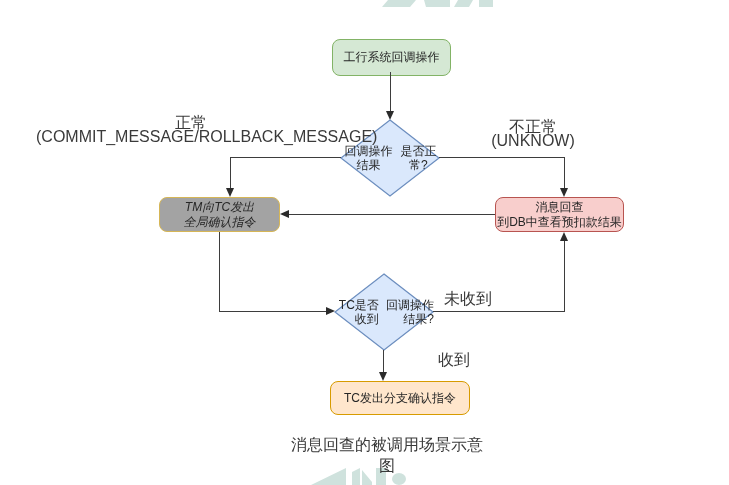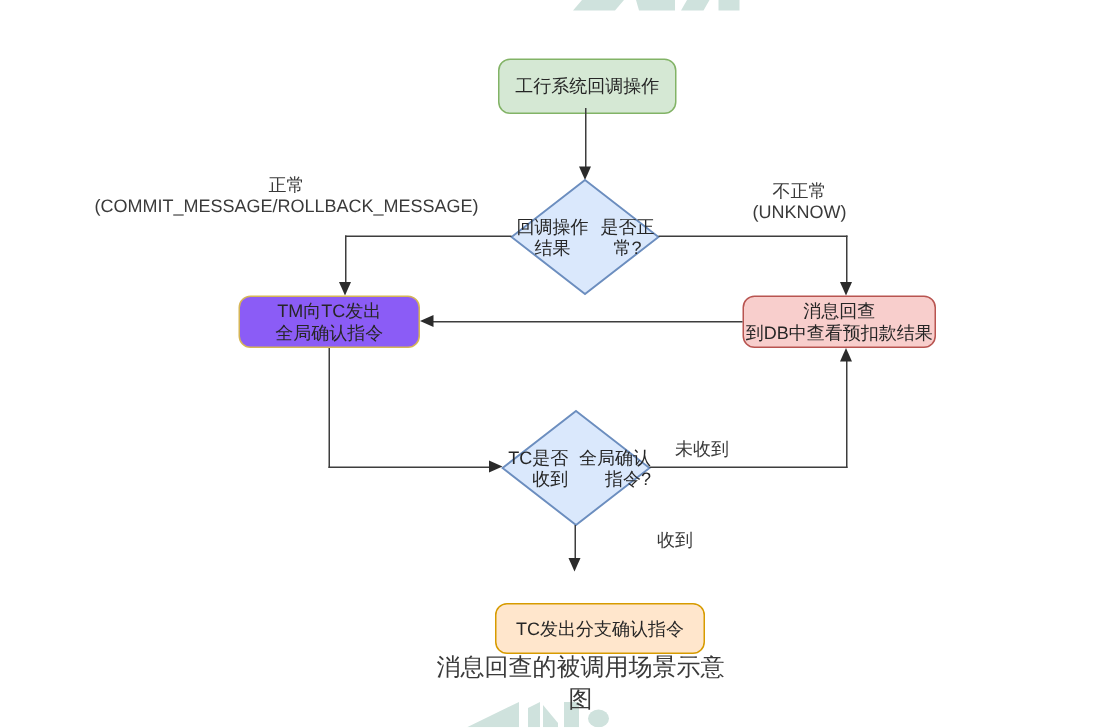--- a/index.html
+++ b/index.html
@@ -6,36 +6,36 @@
   #canvas{
     position:relative;width:729px;height:485px;background:#ffffff;overflow:hidden;
     font-family:"Liberation Sans","DejaVu Sans",sans-serif;color:#262626;
   }
   .node{
     position:absolute;box-sizing:border-box;border-radius:8px;
     display:flex;flex-direction:column;align-items:center;justify-content:center;
     font-size:12px;line-height:15px;text-align:center;
   }
   .node-start{left:332px;top:23px;width:119px;height:37px;background:#d5e8d4;border:1.3px solid #82b366;margin-top:16px;}
-  .node-tm{left:159px;top:197px;width:121px;height:35px;background:#8b5cf6;border:1.3px solid #d6b656;}
+  .node-tm{left:159px;top:197px;width:121px;height:35px;background:#a3a3a3;border:1.3px solid #d6b656;font-style:italic;}
   .node-recheck{left:495px;top:197px;width:129px;height:35px;background:#f8cecc;border:1.3px solid #b85450;}
-  .node-branch{left:330px;top:381px;width:140px;height:34px;background:#ffe6cc;border:1.3px solid #d79b00;margin-top:21px;}
+  .node-branch{left:330px;top:381px;width:140px;height:34px;background:#ffe6cc;border:1.3px solid #d79b00;}
   .diamond-svg{position:absolute;}
   .diamond-text{
     position:absolute;display:flex;align-items:center;justify-content:center;
     font-size:12px;line-height:14px;text-align:center;pointer-events:none;
   }
   .hline{position:absolute;height:1.2px;background:#3d3d3d;}
   .vline{position:absolute;width:1.2px;background:#3d3d3d;}
   .arrow{position:absolute;width:0;height:0;}
   .arrow-down{border-left:4.5px solid transparent;border-right:4.5px solid transparent;border-top:9px solid #2b2b2b;}
   .arrow-up{border-left:4.5px solid transparent;border-right:4.5px solid transparent;border-bottom:9px solid #2b2b2b;}
   .arrow-left{border-top:4.5px solid transparent;border-bottom:4.5px solid transparent;border-right:9px solid #2b2b2b;}
   .arrow-right{border-top:4.5px solid transparent;border-bottom:4.5px solid transparent;border-left:9px solid #2b2b2b;}
-  .edge-label{position:absolute;font-size:12px;line-height:14px;color:#3a3a3a;text-align:center;}
+  .edge-label{position:absolute;font-size:16px;line-height:14px;color:#3a3a3a;text-align:center;}
   .caption{position:absolute;left:287px;top:435px;width:200px;text-align:center;font-size:16px;color:#3a3a3a;}
   .wm{position:absolute;}
 </style>
 </head>
 <body>
 
 <div id="canvas">
 
   <svg class="wm" style="left:380px;top:0;" width="115" height="8" viewBox="0 0 115 8">
     <polygon points="8,0 36,0 30,7 2,7" fill="#cfe2dd"></polygon>
@@ -100,21 +100,21 @@
 
   <div class="vline" style="left:219px;top:232px;height:80px;"></div>
   <div class="hline" style="left:219px;top:311px;width:108px;"></div>
   <div class="arrow arrow-right" style="left:326px;top:307px;"></div>
 
   <svg class="diamond-svg" style="left:334px;top:273px;" width="100" height="78" viewBox="0 0 100 78">
     <polygon points="50,1 99,39 50,77 1,39" fill="#dae8fc" stroke="#6c8ebf" stroke-width="1.3"></polygon>
   </svg>
   <div class="diamond-text" style="left:334px;top:273px;width:100px;height:78px;text-align:right;">
     <span>TC是否收到</span>
-    <span>全局确认指令?</span>
+    <span>回调操作结果?</span>
   </div>
 
   <div class="edge-label" style="left:440px;top:292px;width:56px;">未收到</div>
 
   <div class="hline" style="left:433px;top:311px;width:132px;"></div>
   <div class="vline" style="left:564px;top:240px;height:72px;"></div>
   <div class="arrow arrow-up" style="left:560px;top:232px;"></div>
 
   <div class="edge-label" style="left:394px;top:353px;width:40px;text-align:left;padding-left:44px;">收到</div>
 

